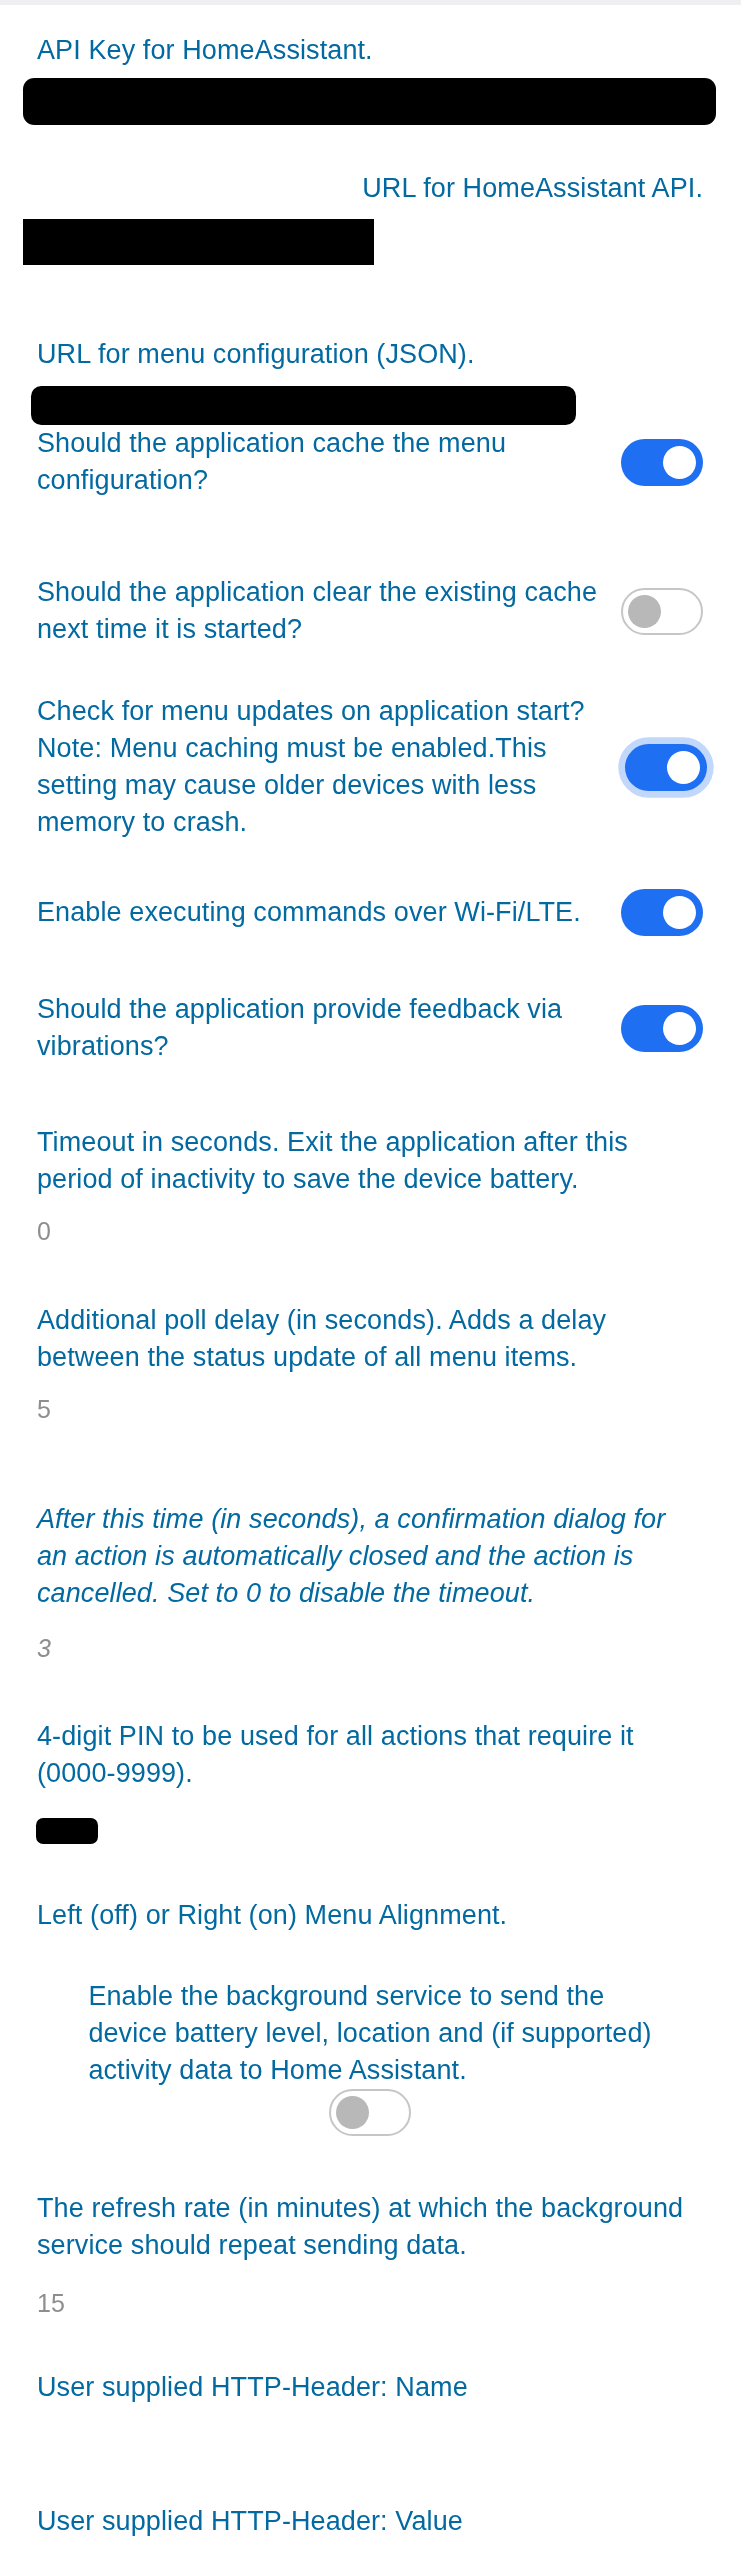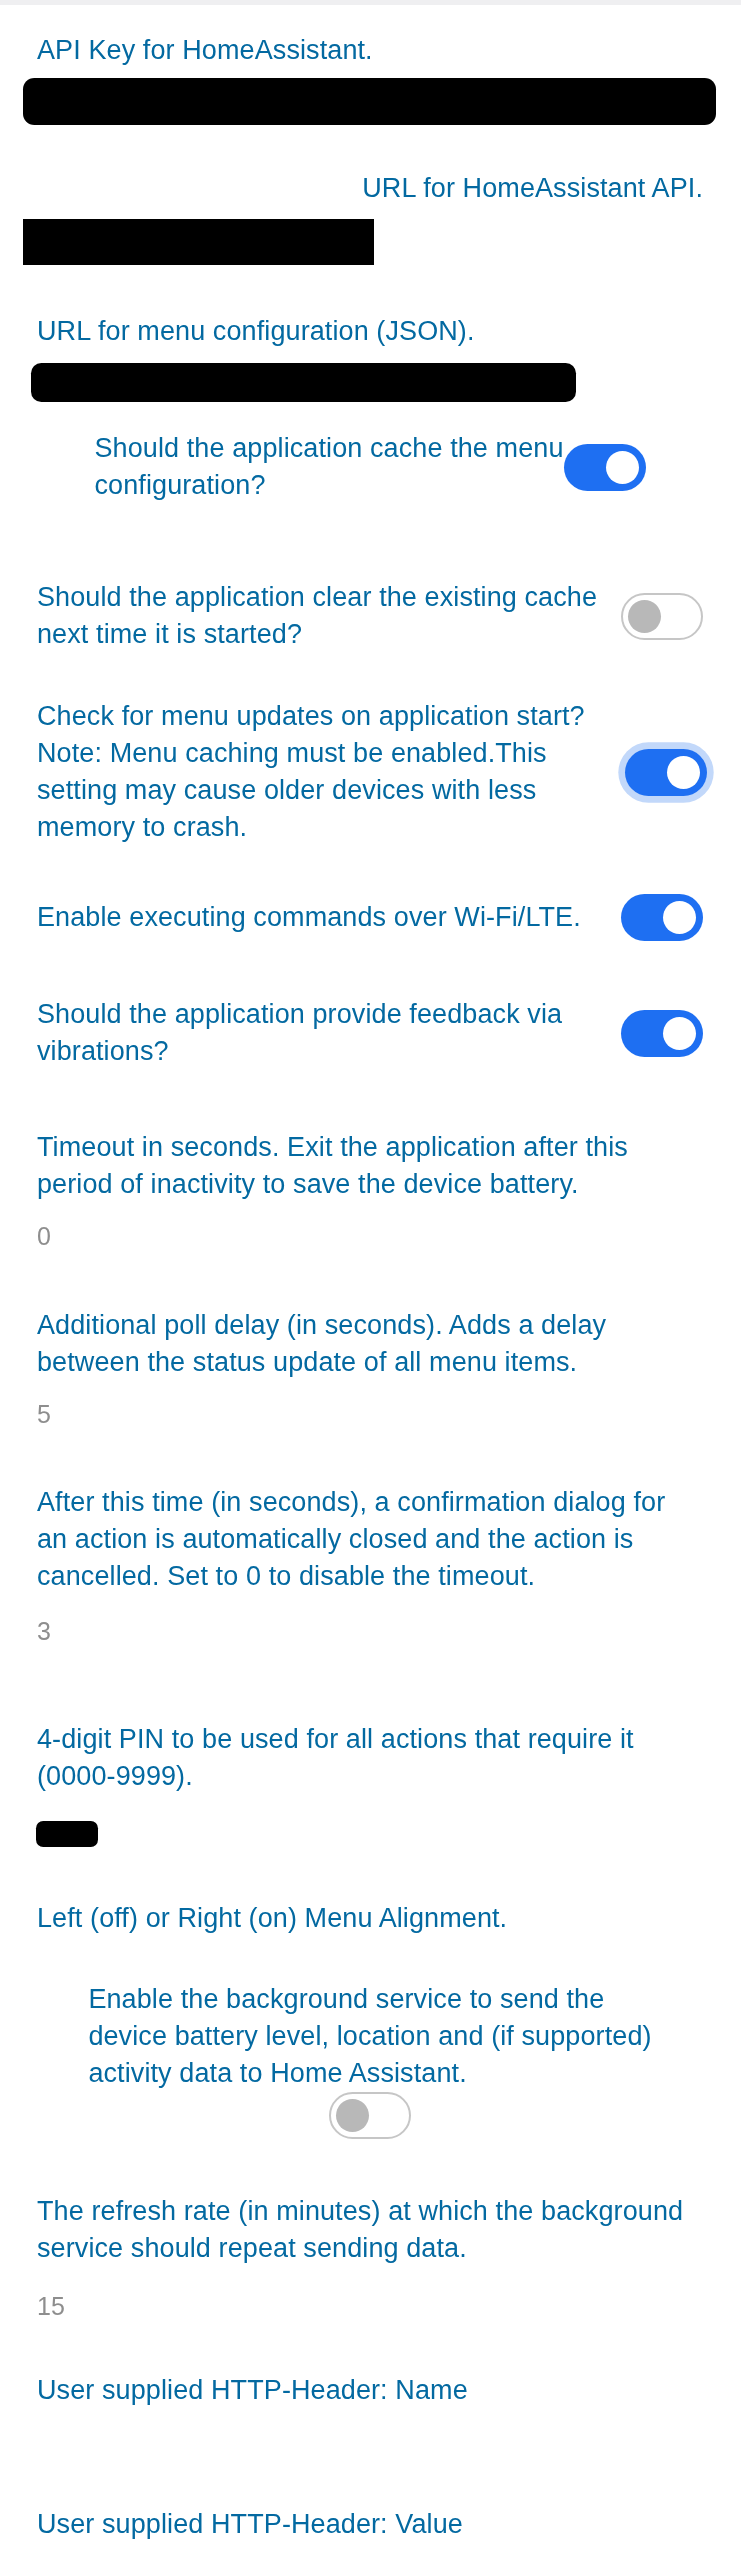--- a/index.html
+++ b/index.html
@@ -51,26 +51,26 @@
     <section style="margin-top:27px;">
       <div class="label">API Key for HomeAssistant.</div>
       <div class="redact bar-lg bar-api"></div>
     </section>
 
     <section style="margin-top:45px;text-align:right;">
       <div class="label">URL for HomeAssistant API.</div>
       <div class="redact bar-url"></div>
     </section>
 
-    <section style="margin-top:48px;">
+    <section style="margin-top:71px;">
       <div class="label">URL for menu configuration (JSON).</div>
       <div class="redact bar-menu"></div>
     </section>
 
-    <section class="row-toggle" style="margin-top:28px;justify-content:center;">
+    <section class="row-toggle" style="">
       <div class="label">Should the application cache the menu
 configuration?</div>
       <div class="switch sw-on">
           <div class="thumb"></div>
         </div>
     </section>
 
     <section class="row-toggle" style="margin-top:75px;">
       <div class="label">Should the application clear the existing cache
 next time it is started?</div>
@@ -109,28 +109,28 @@
 period of inactivity to save the device battery.</div>
       <div class="value" style="margin-top:18px;">0</div>
     </section>
 
     <section style="margin-top:55px;">
       <div class="label">Additional poll delay (in seconds). Adds a delay
 between the status update of all menu items.</div>
       <div class="value" style="margin-top:17.5px;">5</div>
     </section>
 
-    <section style="margin-top:54px;">
+    <section style="margin-top:76px;font-style:italic;">
       <div class="label">After this time (in seconds), a confirmation dialog for
 an action is automatically closed and the action is
 cancelled. Set to 0 to disable the timeout.</div>
       <div class="value" style="margin-top:21px;">3</div>
     </section>
 
-    <section style="margin-top:74px;">
+    <section style="margin-top:54px;">
       <div class="label">4-digit PIN to be used for all actions that require it
 (0000-9999).</div>
       <div class="redact bar-pin"></div>
     </section>
 
     <section style="margin-top:53px;">
       <div class="label">Left (off) or Right (on) Menu Alignment.</div>
     </section>
 
     <section class="row-toggle" style="margin-top:44px;flex-direction:column;">

